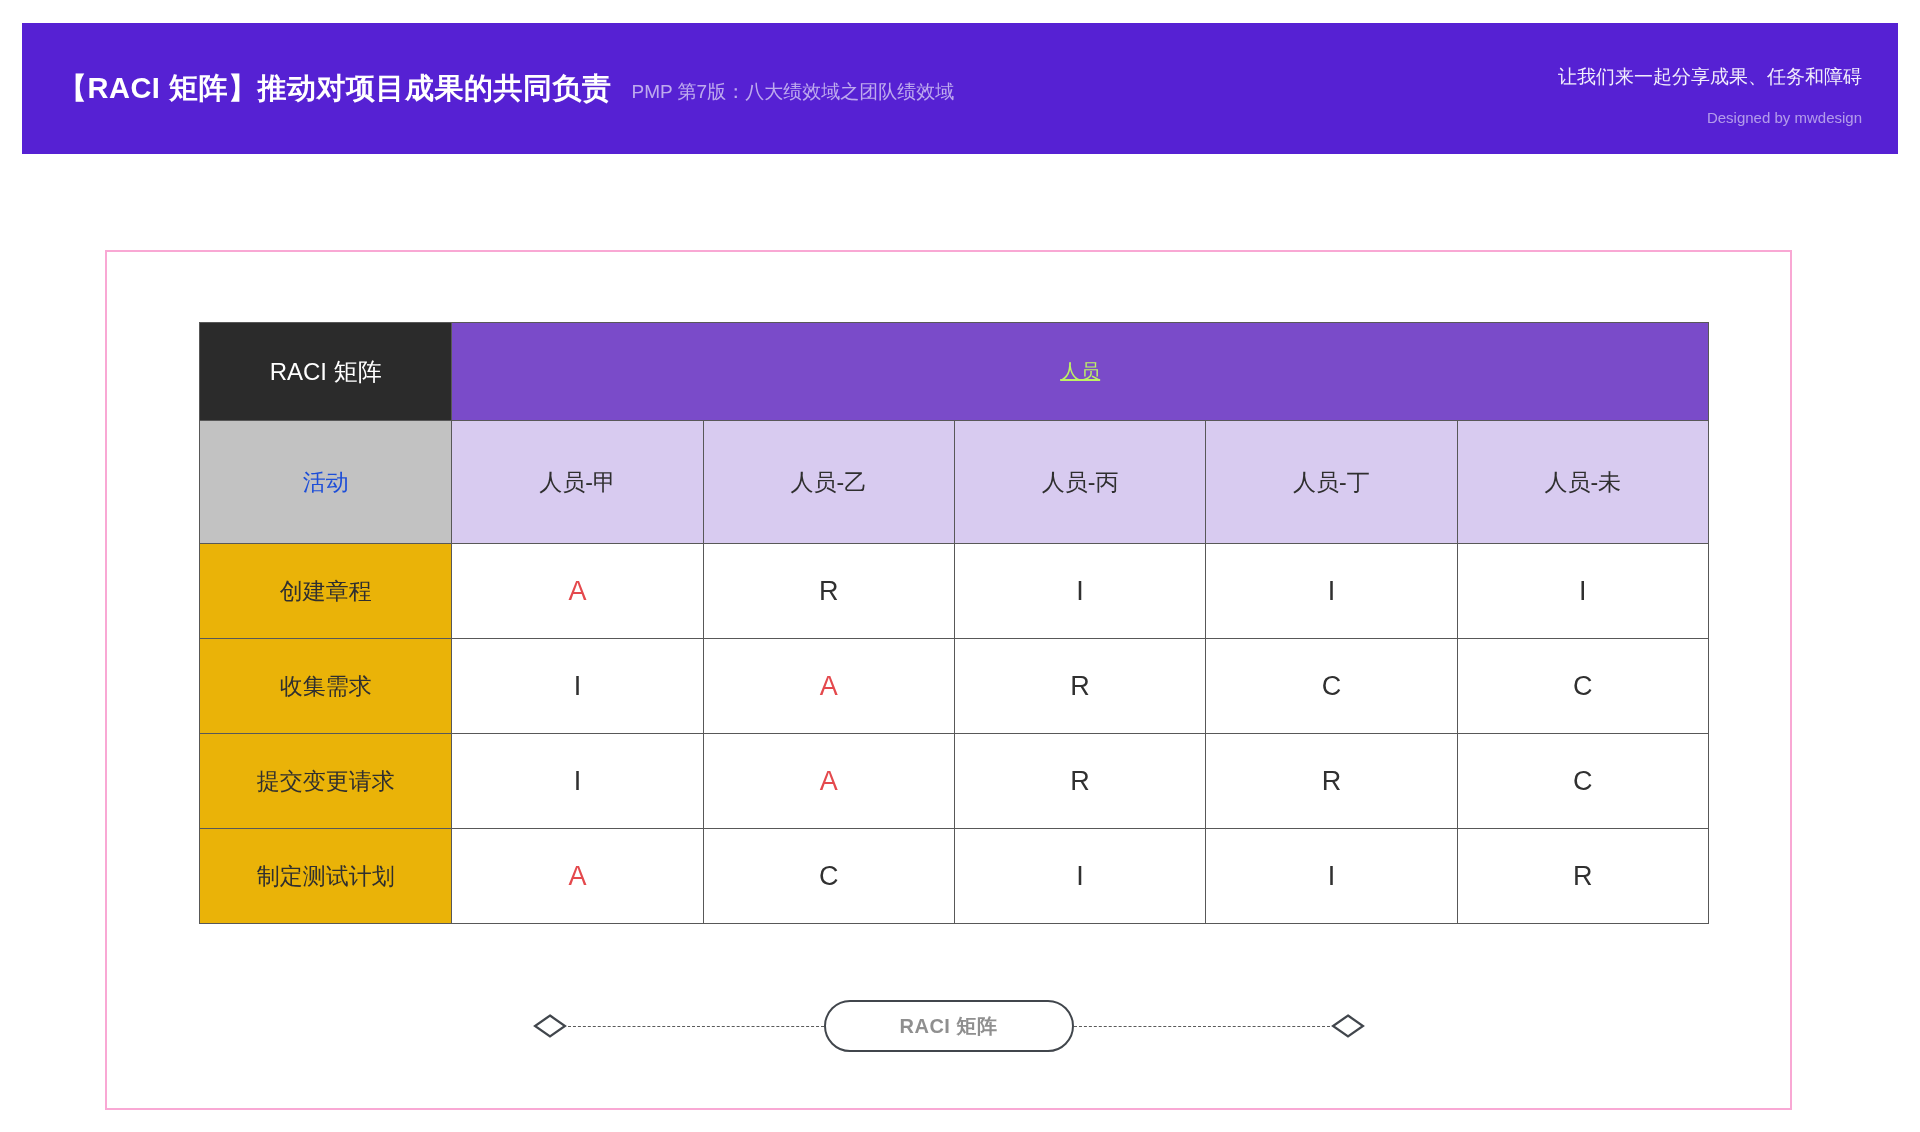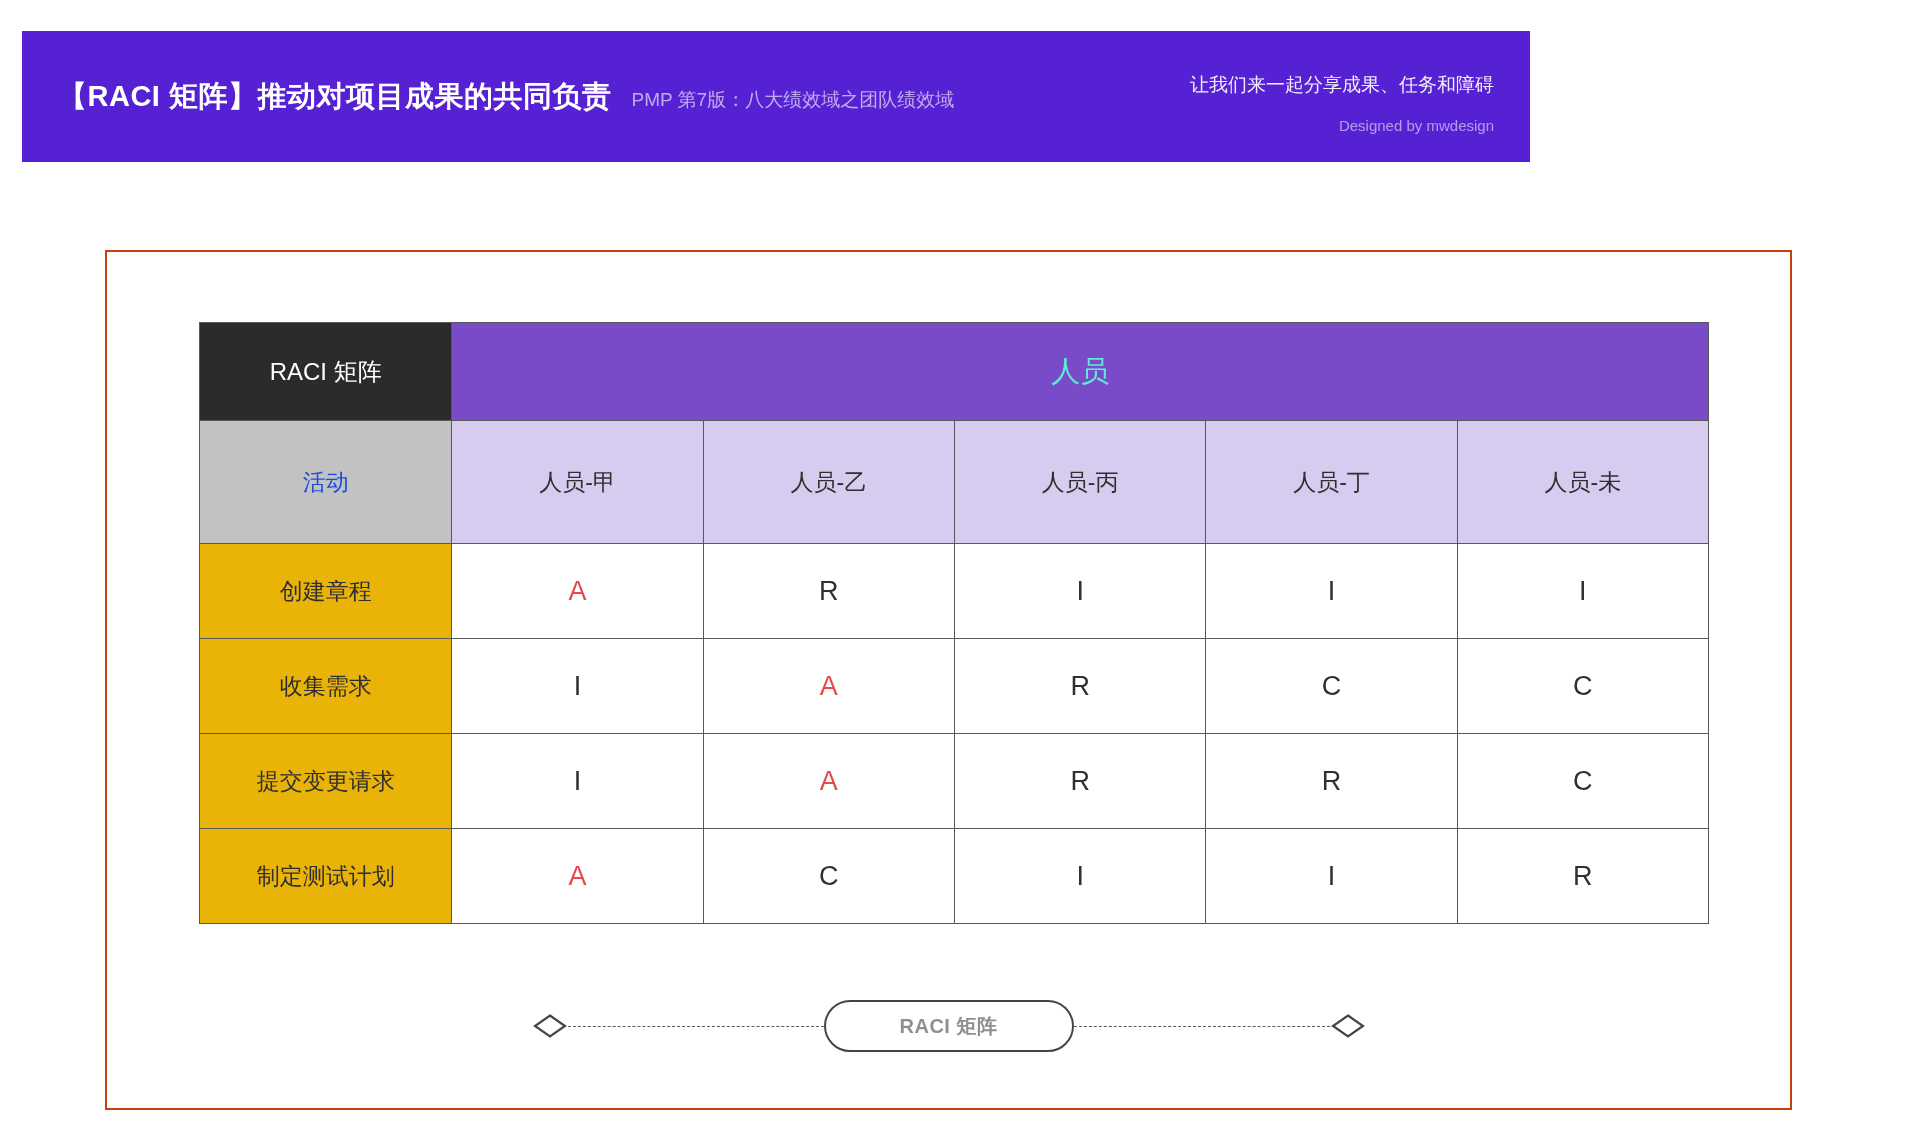--- a/index.html
+++ b/index.html
@@ -12,22 +12,22 @@
     position: relative;
     width: 1920px;
     height: 1132px;
     background: #ffffff;
     overflow: hidden;
   }
 
   
   .banner {
     position: absolute;
-    left: 22px; top: 31px;
-    width: 1508px; height: 131px;
+    left: 22px; top: 23px;
+    width: 1876px; height: 131px;
     background: #5621d3;
     display: flex;
     align-items: center;
     padding: 0 36px;
   }
   .banner-left {
     display: flex;
     align-items: baseline;
     gap: 20px;
     white-space: nowrap;
@@ -57,21 +57,21 @@
     color: rgba(255,255,255,0.55);
     line-height: 22px;
     margin-top: 17px;
   }
 
   
   .canvas {
     position: absolute;
     left: 105px; top: 250px;
     width: 1687px; height: 860px;
-    border: 2px solid #c2410c;
+    border: 2px solid #f9a8d4;
     background: #ffffff;
   }
 
   
   table.raci {
     position: absolute;
     left: 92px; top: 70px;
     border-collapse: collapse;
     table-layout: fixed;
     width: 1510px;
@@ -82,23 +82,24 @@
     vertical-align: middle;
   }
   td.corner {
     background: #2b2b2b;
     color: #ffffff;
     font-size: 24px;
     height: 98px;
   }
   td.group {
     background: #7a4bc9;
-    color: #5eead4;
-    font-size: 29px;
+    color: #bef264;
+    font-size: 20px;
     border-bottom: 2px solid #3a2a70;
+    text-decoration: underline;
   }
   td.act-h {
     background: #c2c2c2;
     color: #1d4ed8;
     font-size: 23px;
     height: 123px;
   }
   td.p-h {
     background: #d8cbf0;
     color: #2f2f2f;

